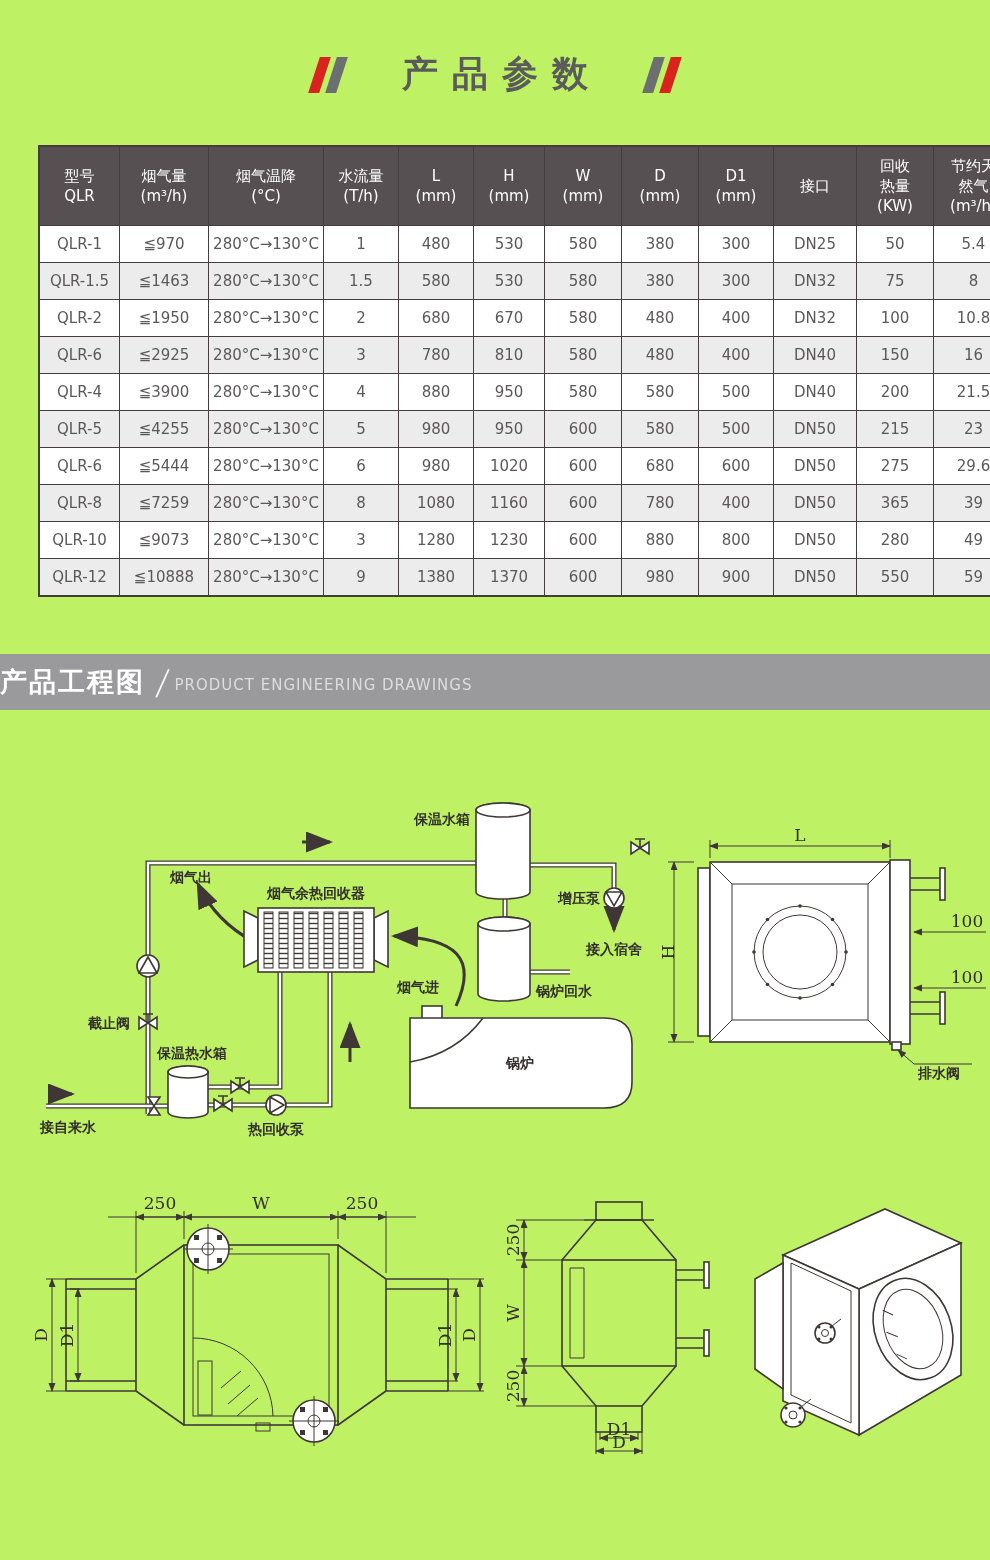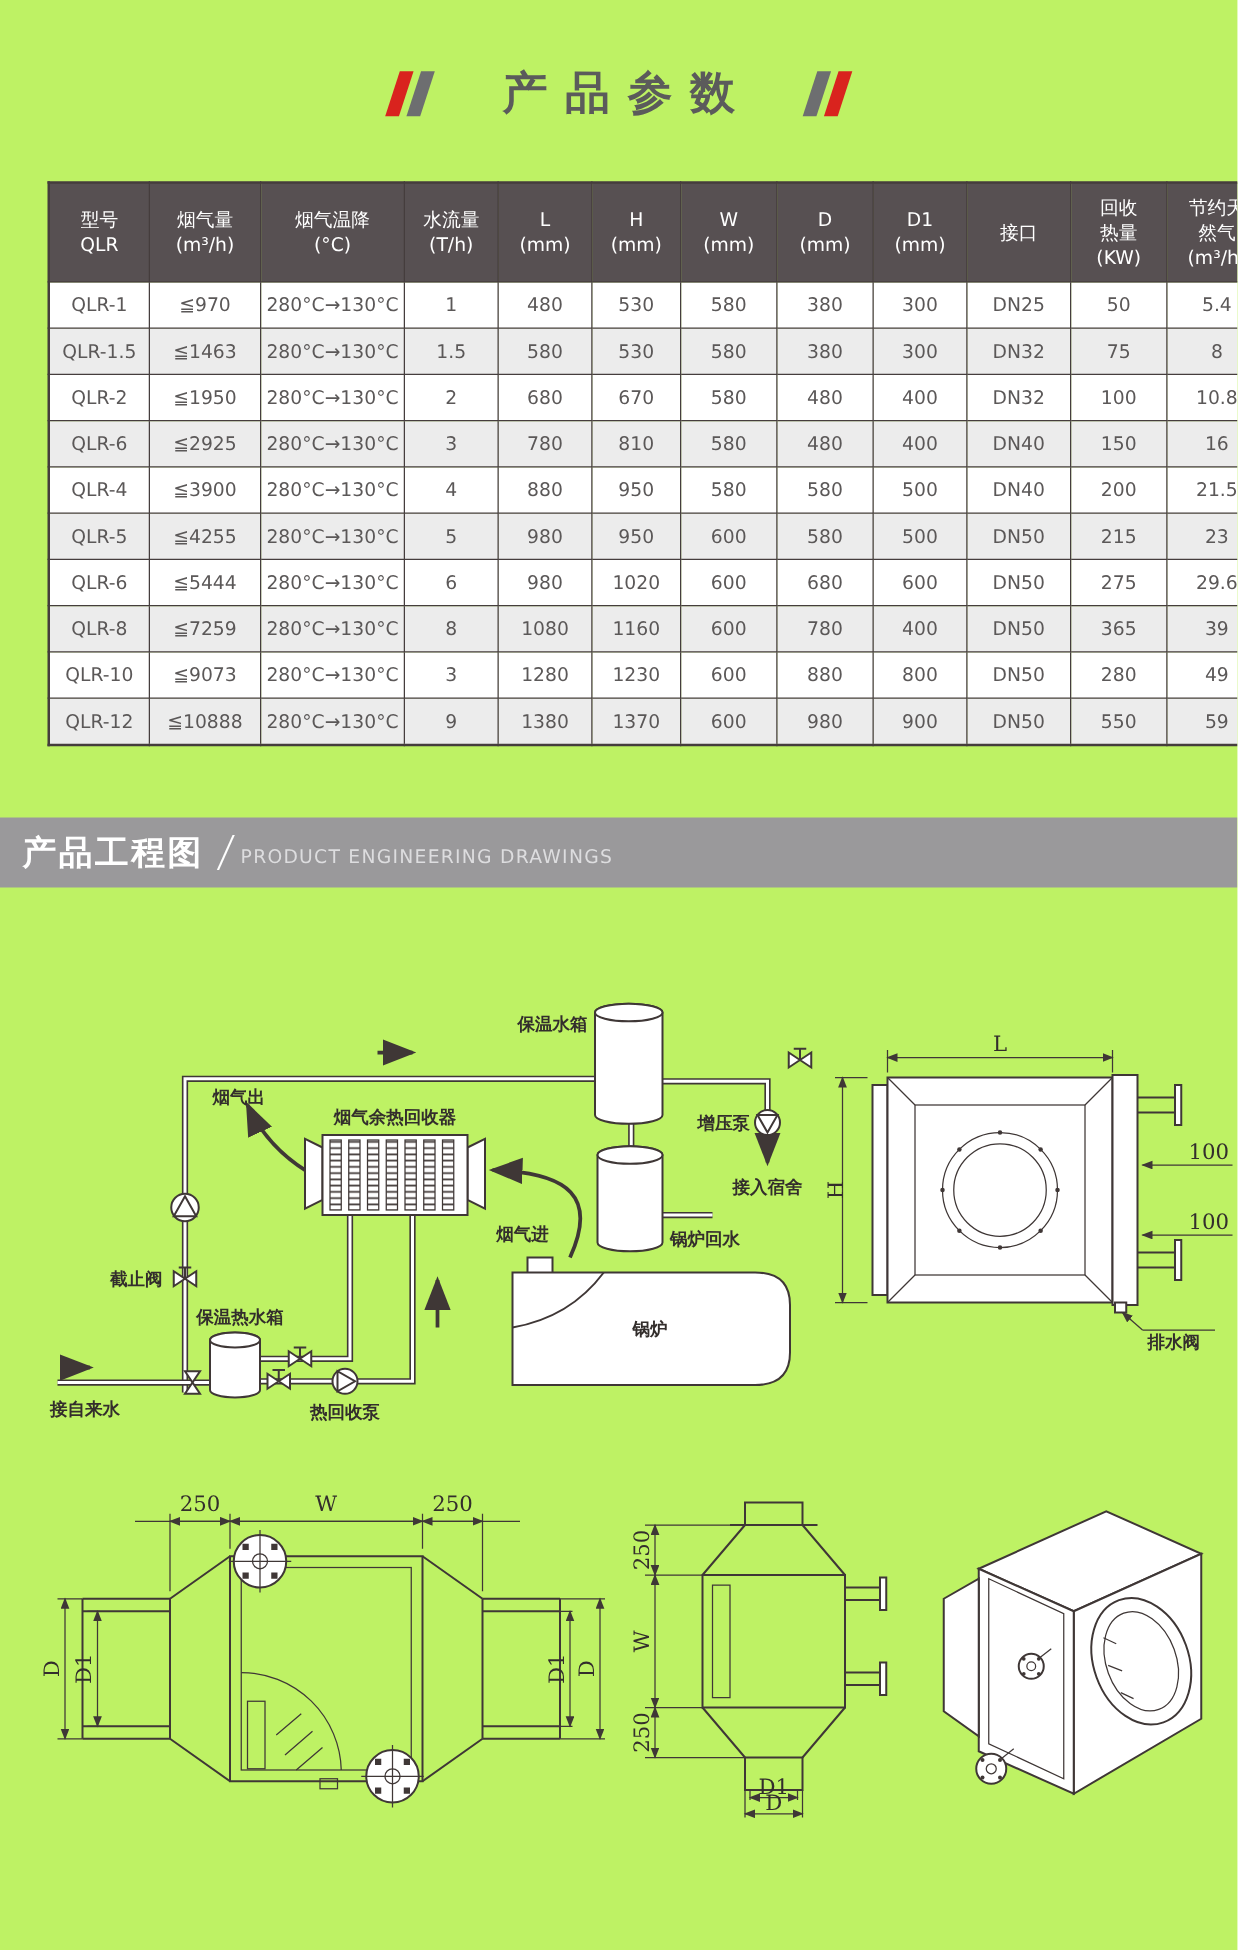--- a/index.html
+++ b/index.html
@@ -16,21 +16,21 @@
   .spec-table{position:absolute;left:38px;top:145px;width:914px;border-collapse:collapse;
               table-layout:fixed;border:2px solid #453d3d;}
   .spec-table th{background:#575052;color:#fff;font-weight:normal;font-size:15px;
                  line-height:1.35;border:1px solid #453d3d;height:78px;vertical-align:middle;
                  text-align:center;padding:0 2px;}
   .spec-table td{border:1px solid #453d3d;height:36px;text-align:center;font-size:15px;
                  color:#5b5858;padding:0 2px;background:#fff;}
   .spec-table tbody tr:nth-child(even) td{background:#ececec;}
   
   .section-bar{position:absolute;left:0;top:654px;width:990px;height:56px;background:#9a999b;
-               display:flex;align-items:center;padding-left:18px;box-sizing:border-box;}
+               display:flex;align-items:center;box-sizing:border-box;}
   .section-cn{color:#fff;font-size:27px;font-weight:bold;letter-spacing:2px;}
   .section-slash{color:#fff;font-size:34px;font-weight:300;margin:0 6px 0 12px;transform:skewX(-8deg);}
   .section-en{color:#dddddf;font-size:15px;letter-spacing:1px;margin-top:6px;}
   
   svg{position:absolute;overflow:visible;}
   .ln{stroke:#3f3736;stroke-width:1.6;fill:none;}
   .lnw{stroke:#3f3736;stroke-width:1.6;fill:#fff;}
   .thin{stroke:#3f3736;stroke-width:1;fill:none;}
   .po{stroke:#3f3736;stroke-width:5;fill:none;}
   .pi{stroke:#fff;stroke-width:2.4;fill:none;}

